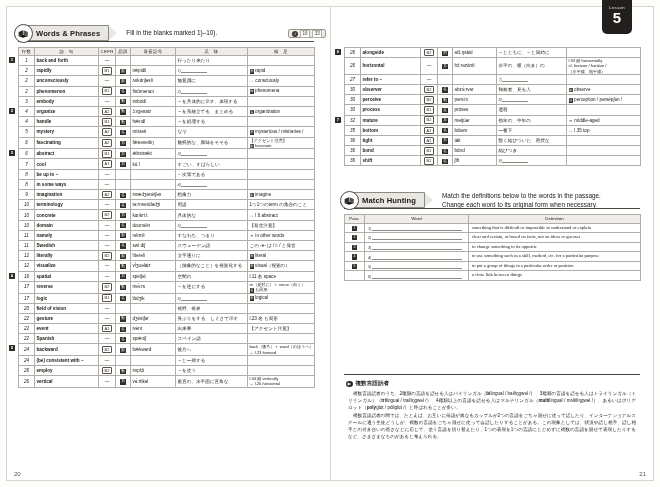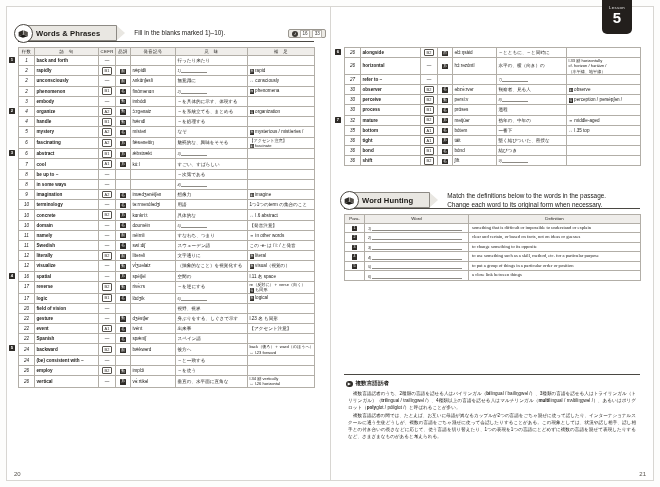--- a/index.html
+++ b/index.html
@@ -65,21 +65,21 @@
     height: 16px;
     background: #e9e7e2;
     border: 1px solid #8d8a84;
     border-radius: 8px;
     padding: 0 9px 0 17px;
     position: relative;
     z-index: 3;
   }
   .sec-badge.flagstyle {
     border-radius: 8px 0 0 8px;
-    padding-right: 16px;
+    padding-right: 8px;
   }
   .sec-badge-title {
     font-size: 7.6px;
     font-weight: bold;
     color: #1b1916;
     letter-spacing: .1px;
     white-space: nowrap;
   }
   .flag-tail {
     width: 0; height: 0;
@@ -792,21 +792,21 @@
 
   <div class="sec-head" style="left:344px; top:192px;">
     <div class="sec-badge flagstyle">
       <span class="badge-icon">
         <svg width="13" height="13" viewBox="0 0 24 24" aria-hidden="true">
           <path d="M3 17 L11 14 L11 6 L3 9 Z" fill="#2f2c28"></path>
           <path d="M12 14 L20 17 L20 9 L12 6 Z" fill="#56524c"></path>
           <path d="M3 17 L11 14 L20 17 L11 20 Z" fill="#1b1916"></path>
         </svg>
       </span>
-      <span class="sec-badge-title">Word Hunting</span>
+      <span class="sec-badge-title">Match Hunting</span>
     </div>
     <div class="flag-tail"></div>
     <span class="sec-sub two-line">
       <span>Match the definitions below to the words in the passage.</span><br>
       <span>Change each word to its original form when necessary.</span>
     </span>
   </div>
   <div class="sec-rule" style="left:344px; top:208px; width:296px;"></div>
 
   <table class="hunt" style="left:344px; top:214px; width:296px;">

